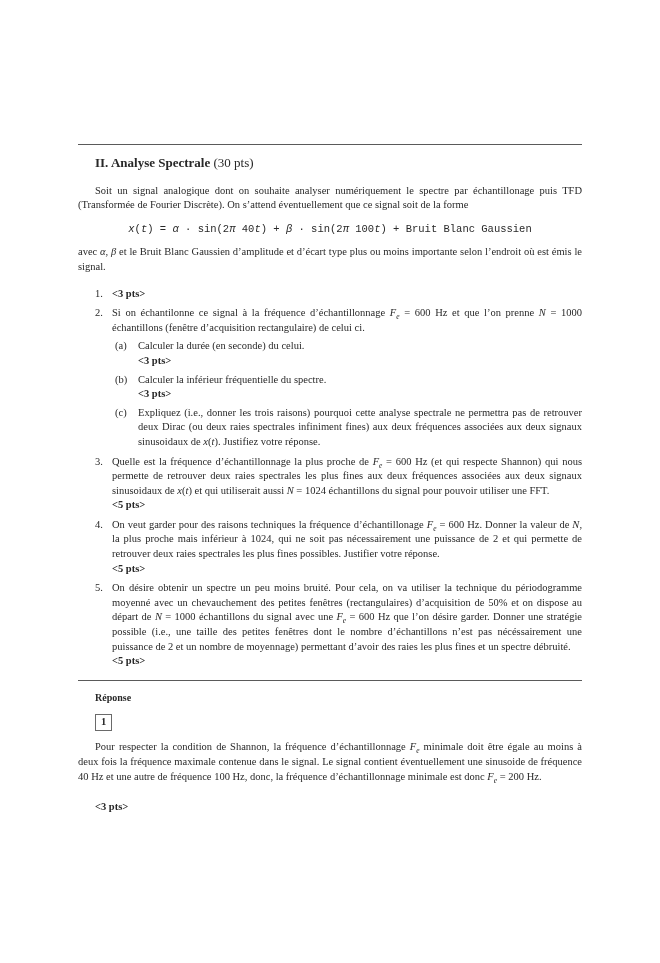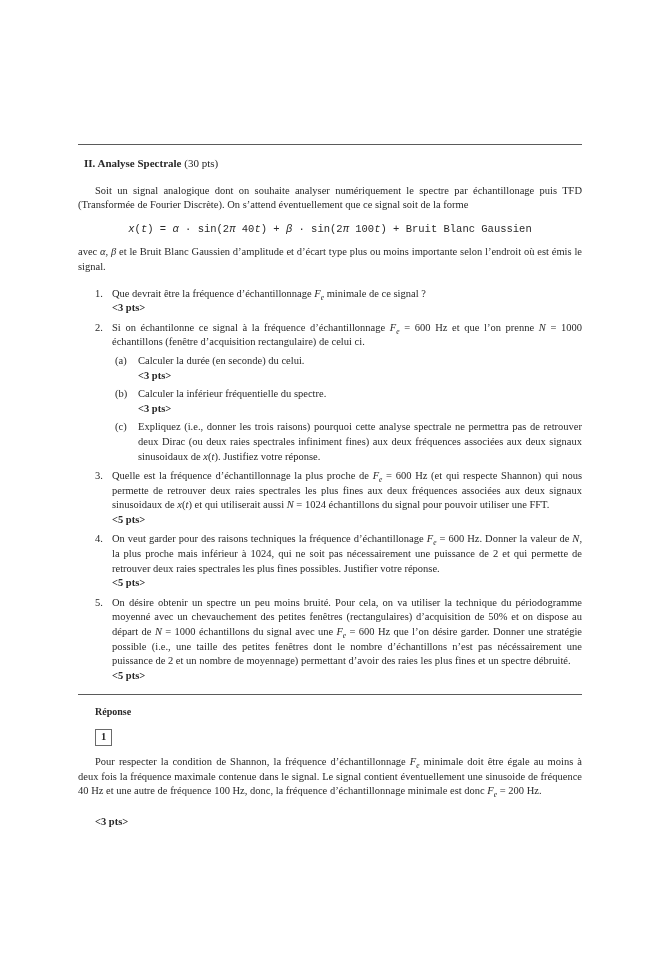--- a/index.html
+++ b/index.html
@@ -8,21 +8,21 @@
     font-family:"Liberation Serif","DejaVu Serif",serif;
     color:#282828;
     -webkit-font-smoothing:antialiased;
   }
   .page{position:relative;width:660px;height:963px;background:#ffffff;}
   .content{position:absolute;left:78px;top:0;width:504px;font-size:10.5px;line-height:14.6px;}
   .rule{border:none;border-top:1px solid #5a5a5a;margin:0;height:0;}
   .rule-top{margin-top:144px;}
   .rule-mid{margin-top:11px;}
   .bold{font-weight:bold;}
-  .section-title{margin-top:11px;margin-left:6px;font-size:11px;}
+  .section-title{margin-top:11px;margin-left:17px;font-size:13px;}
   .para{margin:0;text-align:justify;}
   .para.indent{text-indent:17px;}
   .p1{margin-top:13px;}
   .formula{margin:9px 0 9px 0;text-align:center;font-family:Liberation Mono, monospace;}
   .qlist{margin-top:12px;}
   .q{position:relative;padding-left:34px;margin-top:5px;}
   .q-label{position:absolute;left:17px;top:0;}
   .q-text{text-align:justify;}
   .sub{position:relative;padding-left:26px;margin-top:4px;}
   .sub-label{position:absolute;left:3px;top:0;}
@@ -55,21 +55,20 @@
     <p class="para indent p1">Soit un signal analogique dont on souhaite analyser numériquement le spectre par échantillonage puis TFD (Transformée de Fourier Discrète). On s’attend éventuellement que ce signal soit de la forme</p>
 
     <div class="formula"><i>x</i>(<i>t</i>) = <i>α</i> · sin(2<i>π</i> 40<i>t</i>) + <i>β</i> · sin(2<i>π</i> 100<i>t</i>) + Bruit Blanc Gaussien</div>
 
     <p class="para">avec <i>α</i>, <i>β</i> et le Bruit Blanc Gaussien d’amplitude et d’écart type plus ou moins importante selon l’endroit où est émis le signal.</p>
 
     <div class="qlist">
 
       <div class="q">
         <span class="q-label">1.</span>
-        <div class="q-text">Que devrait être la fréquence d’échantillonnage <i>F<sub>e</sub></i> minimale de ce signal ?</div>
         <div class="points">&lt;3 pts&gt;</div>
       </div>
 
       <div class="q">
         <span class="q-label">2.</span>
         <div class="q-text">Si on échantilonne ce signal à la fréquence d’échantillonnage <i>F<sub>e</sub></i> = 600 Hz et que l’on prenne <i>N</i> = 1000 échantillons (fenêtre d’acquisition rectangulaire) de celui ci.</div>
 
         <div class="sub">
           <span class="sub-label">(a)</span>
           <div class="sub-text">Calculer la durée (en seconde) du celui.</div>

